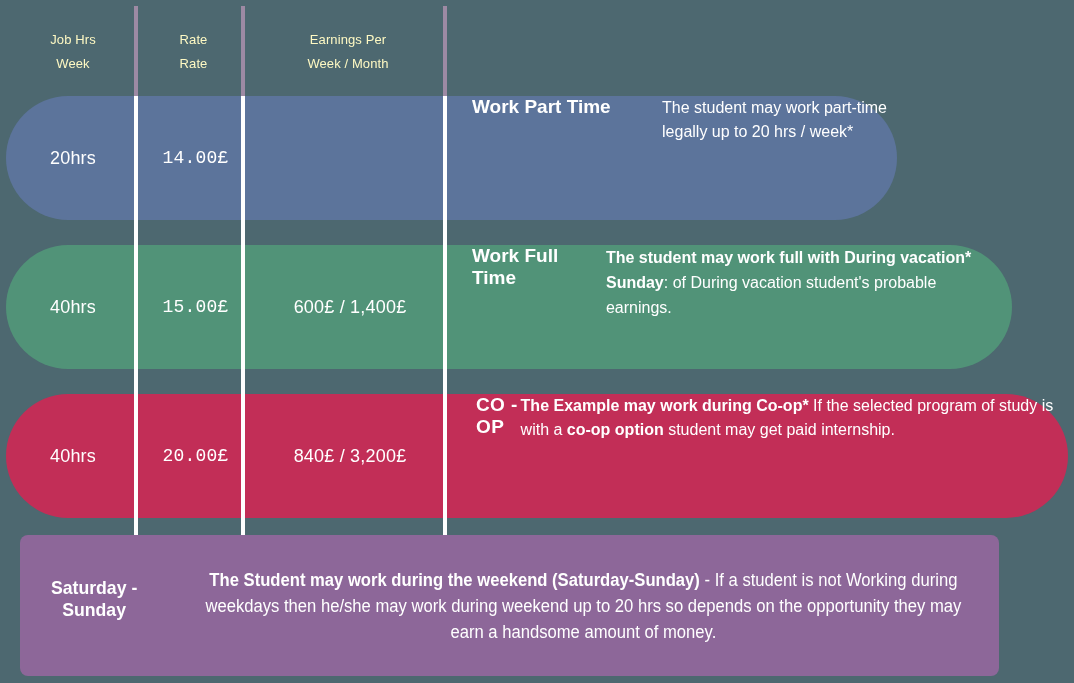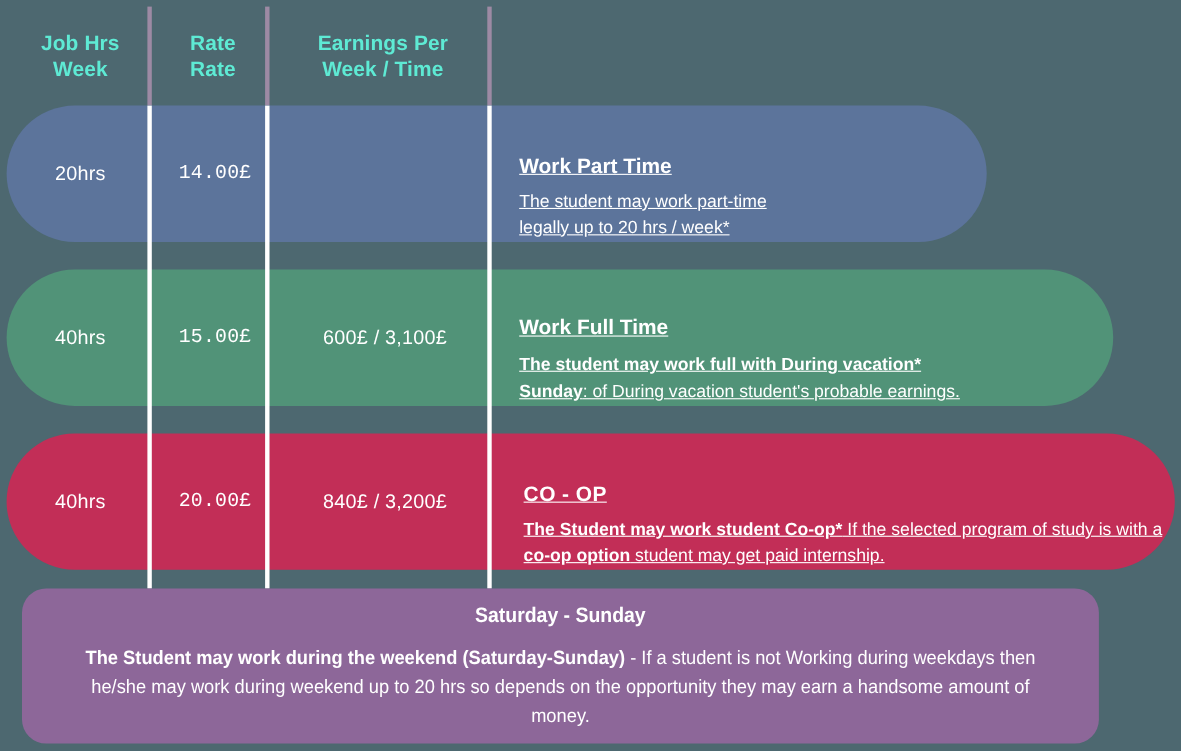--- a/index.html
+++ b/index.html
@@ -25,23 +25,23 @@
     position: absolute;
     top: 0;
     left: 0;
     width: 1074px;
     height: 96px;
   }
   .hdr-cell {
     position: absolute;
     top: 28px;
     text-align: center;
-    color: #5eead4;
-    font-weight: bold;
-    font-size: 19px;
+    color: #fef9c3;
+    font-weight: normal;
+    font-size: 13px;
     line-height: 24px;
     letter-spacing: 0.1px;
   }
   .hdr-jobhrs { left: 8px;  width: 130px; }
   .hdr-wage   { left: 142px; width: 103px; }
   .hdr-earn   { left: 249px; width: 198px; }
 
   
   .divider {
     position: absolute;
@@ -97,23 +97,22 @@
   .cell-wage  { left: 138px; width: 103px; font-family: Liberation Mono, monospace; }
   .cell-earn  { left: 245px; width: 198px; }
 
   .desc {
     position: absolute;
     left: 466px;
     top: 0;
     height: 100%;
     right: 10px;
     display: flex;
-    flex-direction: column;
-    justify-content: flex-end;
-    text-decoration: underline;
+    flex-direction: row;
+    justify-content: space-between;
   }
   .desc-title {
     font-weight: bold;
     font-size: 19px;
     line-height: 22px;
     margin-bottom: 9px;
   }
   .desc-body {
     font-size: 16px;
     line-height: 24px;
@@ -125,25 +124,24 @@
   .row-green .desc-body { line-height: 25px; }
 
   
   .weekend {
     position: absolute;
     left: 20px;
     top: 535px;
     width: 979px;
     height: 141px;
     background: #8d6799;
-    border-radius: 22px;
+    border-radius: 8px;
     color: #ffffff;
     text-align: center;
     display: flex;
-    flex-direction: column;
     align-items: center;
     justify-content: center;
     font-stretch: condensed;
   }
   .weekend-title {
     font-weight: bold;
     font-size: 19px;
     line-height: 22px;
     margin-bottom: 14px;
     transform: scaleX(0.93);
@@ -165,21 +163,21 @@
     <div class="hdr-cell hdr-jobhrs">
       <div>Job Hrs</div>
       <div>Week</div>
     </div>
     <div class="hdr-cell hdr-wage">
       <div>Rate</div>
       <div>Rate</div>
     </div>
     <div class="hdr-cell hdr-earn">
       <div>Earnings Per</div>
-      <div>Week / Time</div>
+      <div>Week / Month</div>
     </div>
   </div>
 
   <div class="divider div1 d-top"></div>
   <div class="divider div2 d-top"></div>
   <div class="divider div3 d-top"></div>
 
   <div class="row row-blue">
     <div class="cell cell-hrs">20hrs</div>
     <div class="cell cell-wage">14.00£</div>
@@ -188,37 +186,37 @@
       <div class="desc-body">
         <div>The student may work part-time</div>
         <div>legally up to 20 hrs / week*</div>
       </div>
     </div>
   </div>
 
   <div class="row row-green">
     <div class="cell cell-hrs">40hrs</div>
     <div class="cell cell-wage">15.00£</div>
-    <div class="cell cell-earn">600£ / 3,100£</div>
+    <div class="cell cell-earn">600£ / 1,400£</div>
     <div class="desc">
       <div class="desc-title">Work Full Time</div>
       <div class="desc-body">
         <div><b>The student may work full with During vacation*</b></div>
         <div><b>Sunday</b><span>: of During vacation student's probable earnings.</span></div>
       </div>
     </div>
   </div>
 
   <div class="row row-red">
     <div class="cell cell-hrs">40hrs</div>
     <div class="cell cell-wage">20.00£</div>
     <div class="cell cell-earn">840£ / 3,200£</div>
     <div class="desc">
       <div class="desc-title">CO - OP</div>
-      <div class="desc-body"><b>The Student may work student Co-op*</b><span> If the selected program of study is with a </span><b>co-op option</b><span> student may get paid internship.</span></div>
+      <div class="desc-body"><b>The Example may work during Co-op*</b><span> If the selected program of study is with a </span><b>co-op option</b><span> student may get paid internship.</span></div>
     </div>
   </div>
 
   <div class="divider over-rows div1" style="top:96px;height:439px;"></div>
   <div class="divider over-rows div2" style="top:96px;height:439px;"></div>
   <div class="divider over-rows div3" style="top:96px;height:439px;"></div>
 
   <div class="weekend">
     <div class="weekend-title">Saturday - Sunday</div>
     <div class="weekend-body"><b>The Student  may work during the weekend (Saturday-Sunday)</b><span> - If a student is not Working during weekdays then he/she may work during weekend up to 20 hrs so depends on the opportunity they may earn a handsome amount of money.</span></div>

